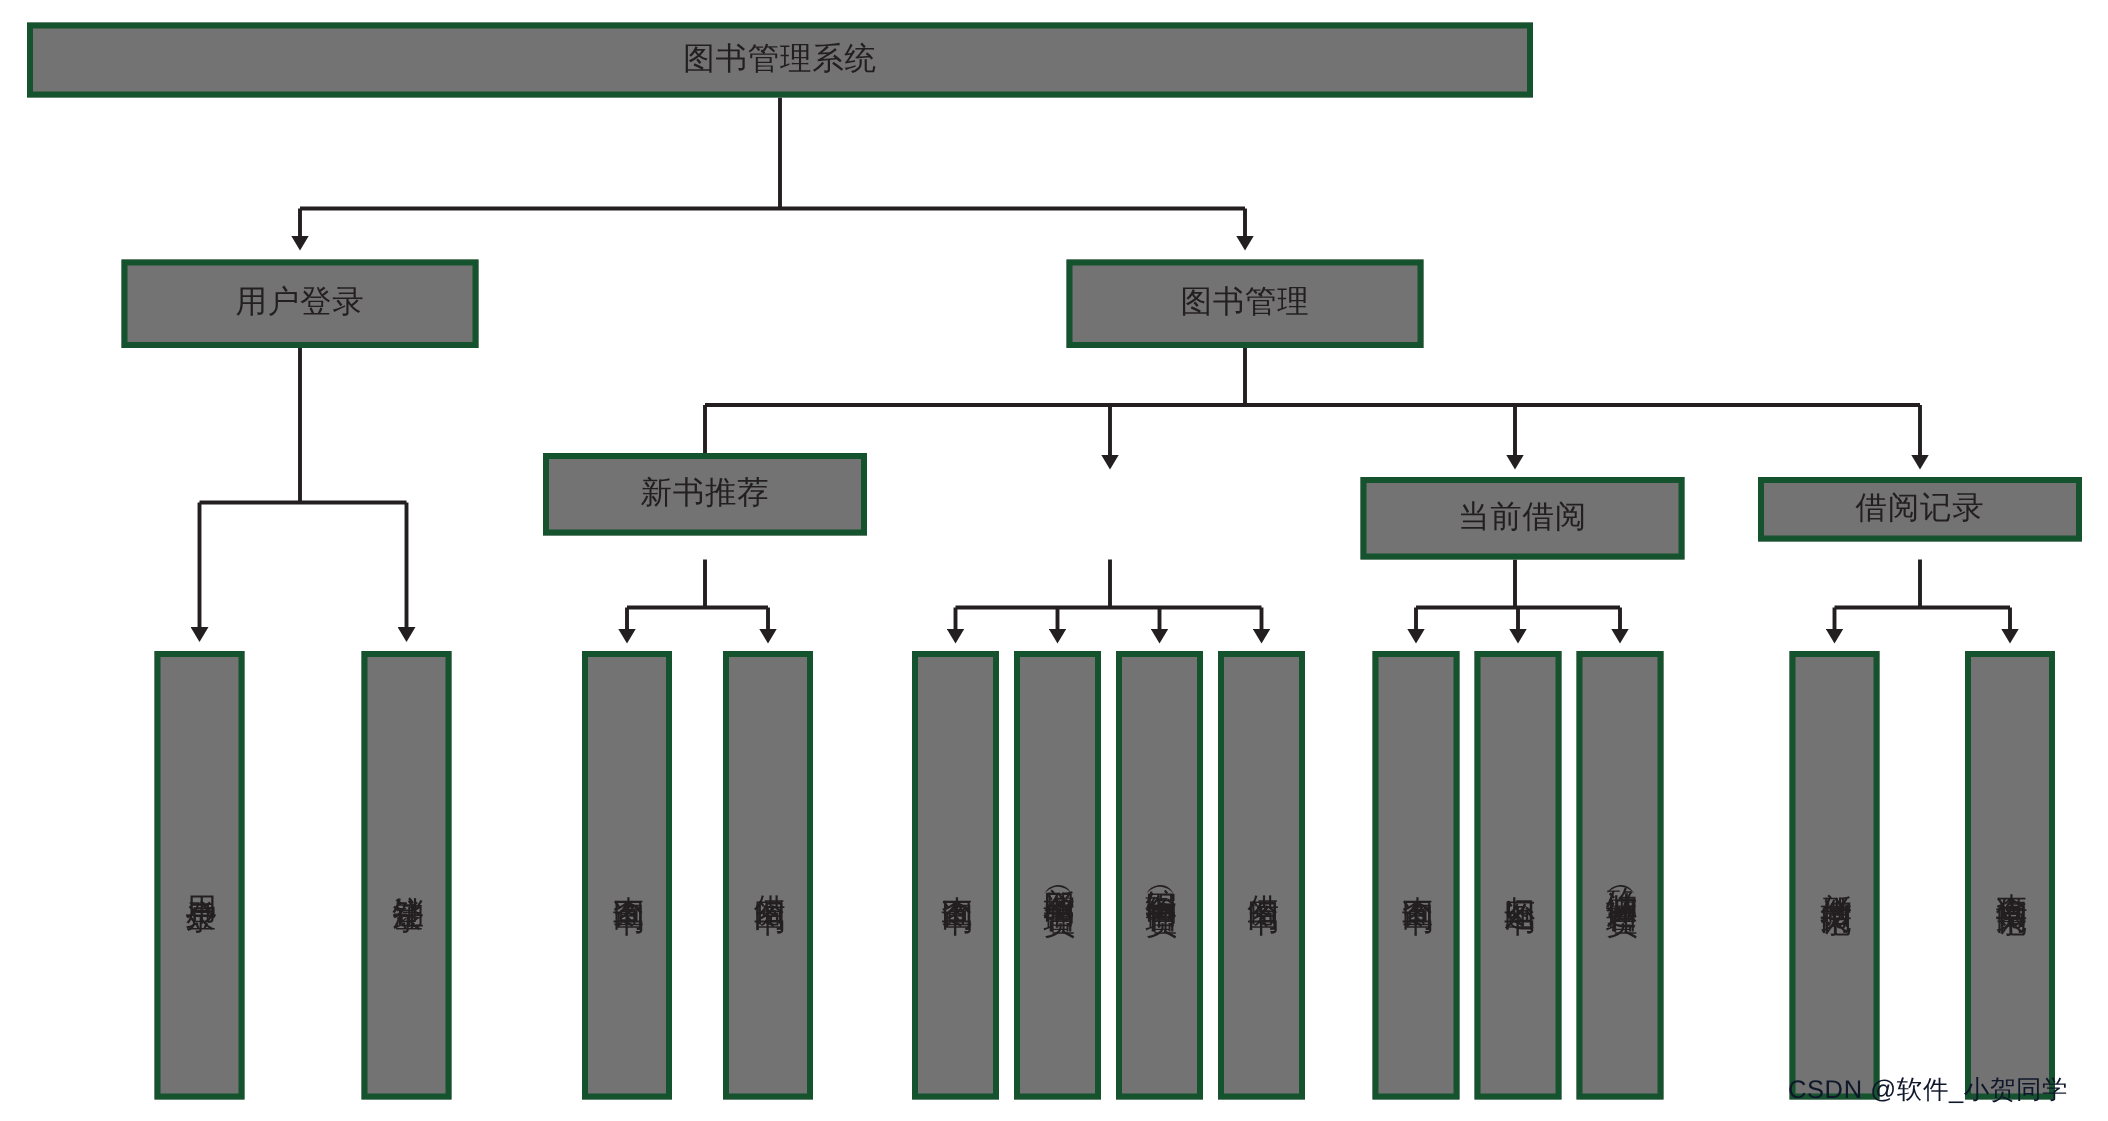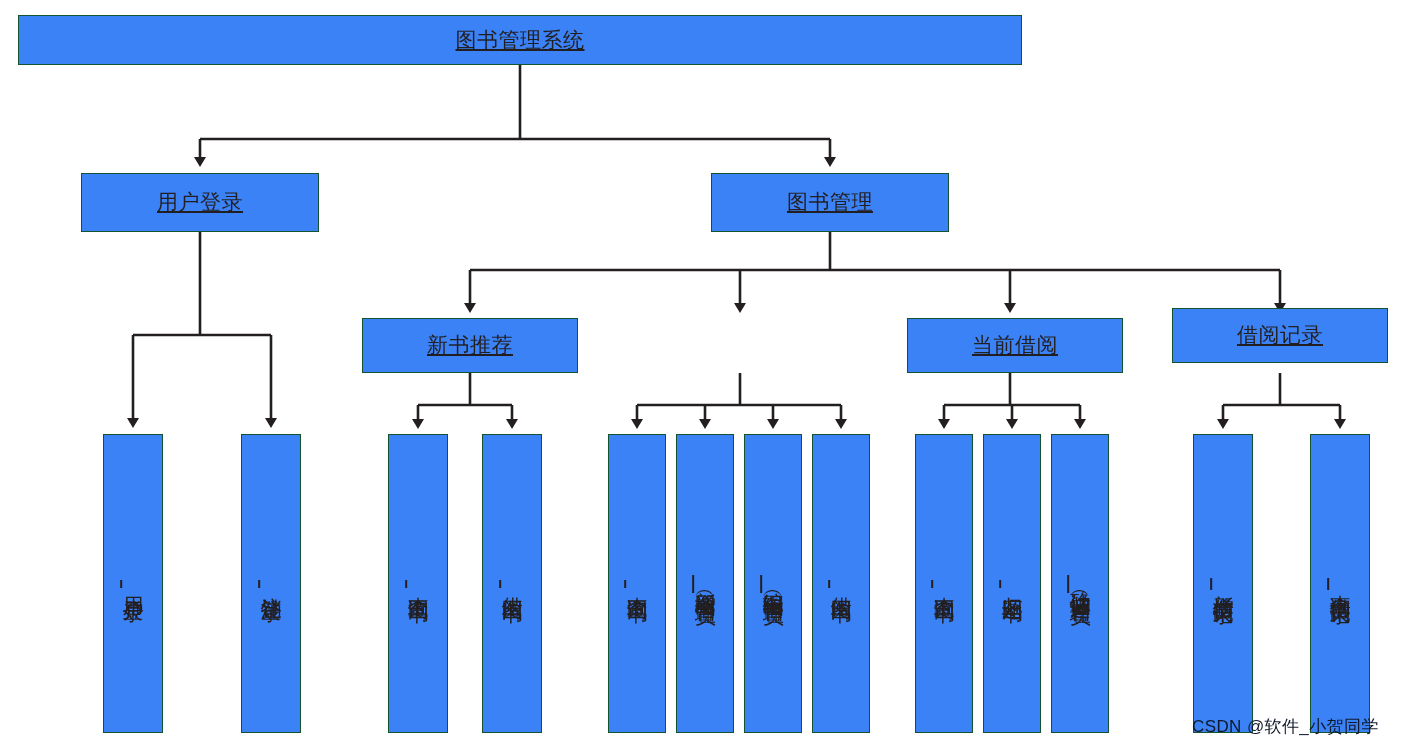--- a/index.html
+++ b/index.html
@@ -20,27 +20,26 @@
   #edges {
     position: absolute;
     left: 0;
     top: 0;
     width: 1405px;
     height: 747px;
   }
   .node {
     position: absolute;
     box-sizing: border-box;
-    border: 1px solid #14532d;
-    background: #3b82f6;
+    border: 4px solid #14532d;
+    background: #737373;
     display: flex;
     align-items: center;
     justify-content: center;
     color: #231f20;
-    text-decoration: underline;
   }
   .node-h .label {
     font-size: 21px;
     line-height: 1.25;
     letter-spacing: 0.5px;
     white-space: nowrap;
   }
   .node-v {
     padding: 6px 2px;
     align-items: center;
@@ -122,27 +121,27 @@
     <span class="label">图书管理系统</span>
   </div>
 
   <div class="node node-h" style="left:81px; top:173px; width:238px; height:59px;">
     <span class="label">用户登录</span>
   </div>
   <div class="node node-h" style="left:711px; top:173px; width:238px; height:59px;">
     <span class="label">图书管理</span>
   </div>
 
-  <div class="node node-h" style="left:362px; top:318px; width:216px; height:55px;">
+  <div class="node node-h" style="left:362px; top:302px; width:216px; height:55px;">
     <span class="label">新书推荐</span>
   </div>
   <div class="node node-h" style="left:907px; top:318px; width:216px; height:55px;">
     <span class="label">当前借阅</span>
   </div>
-  <div class="node node-h" style="left:1172px; top:308px; width:216px; height:55px;">
+  <div class="node node-h" style="left:1172px; top:318px; width:216px; height:43px;">
     <span class="label">借阅记录</span>
   </div>
 
   <div class="node node-v" style="left:103px; top:434px; width:60px; height:299px;">
     <span class="label">用户登录</span>
   </div>
   <div class="node node-v" style="left:241px; top:434px; width:60px; height:299px;">
     <span class="label">注销登录</span>
   </div>
 

